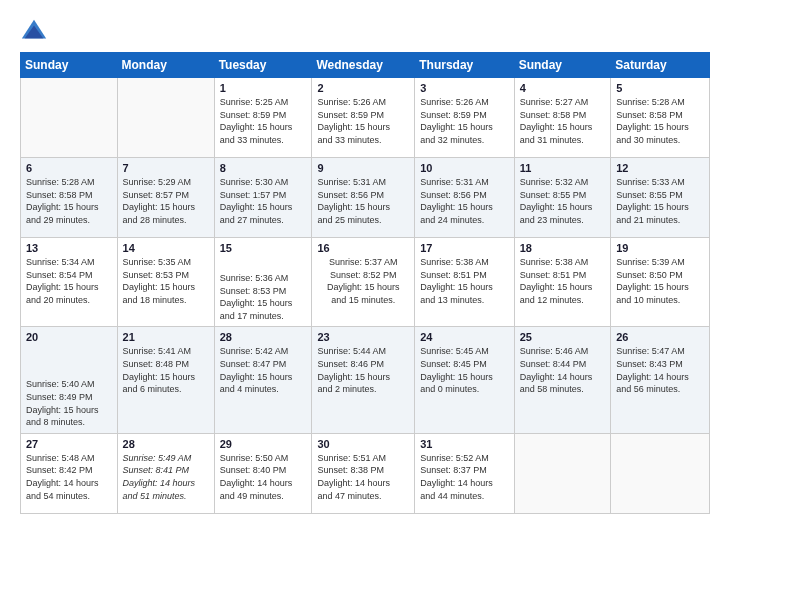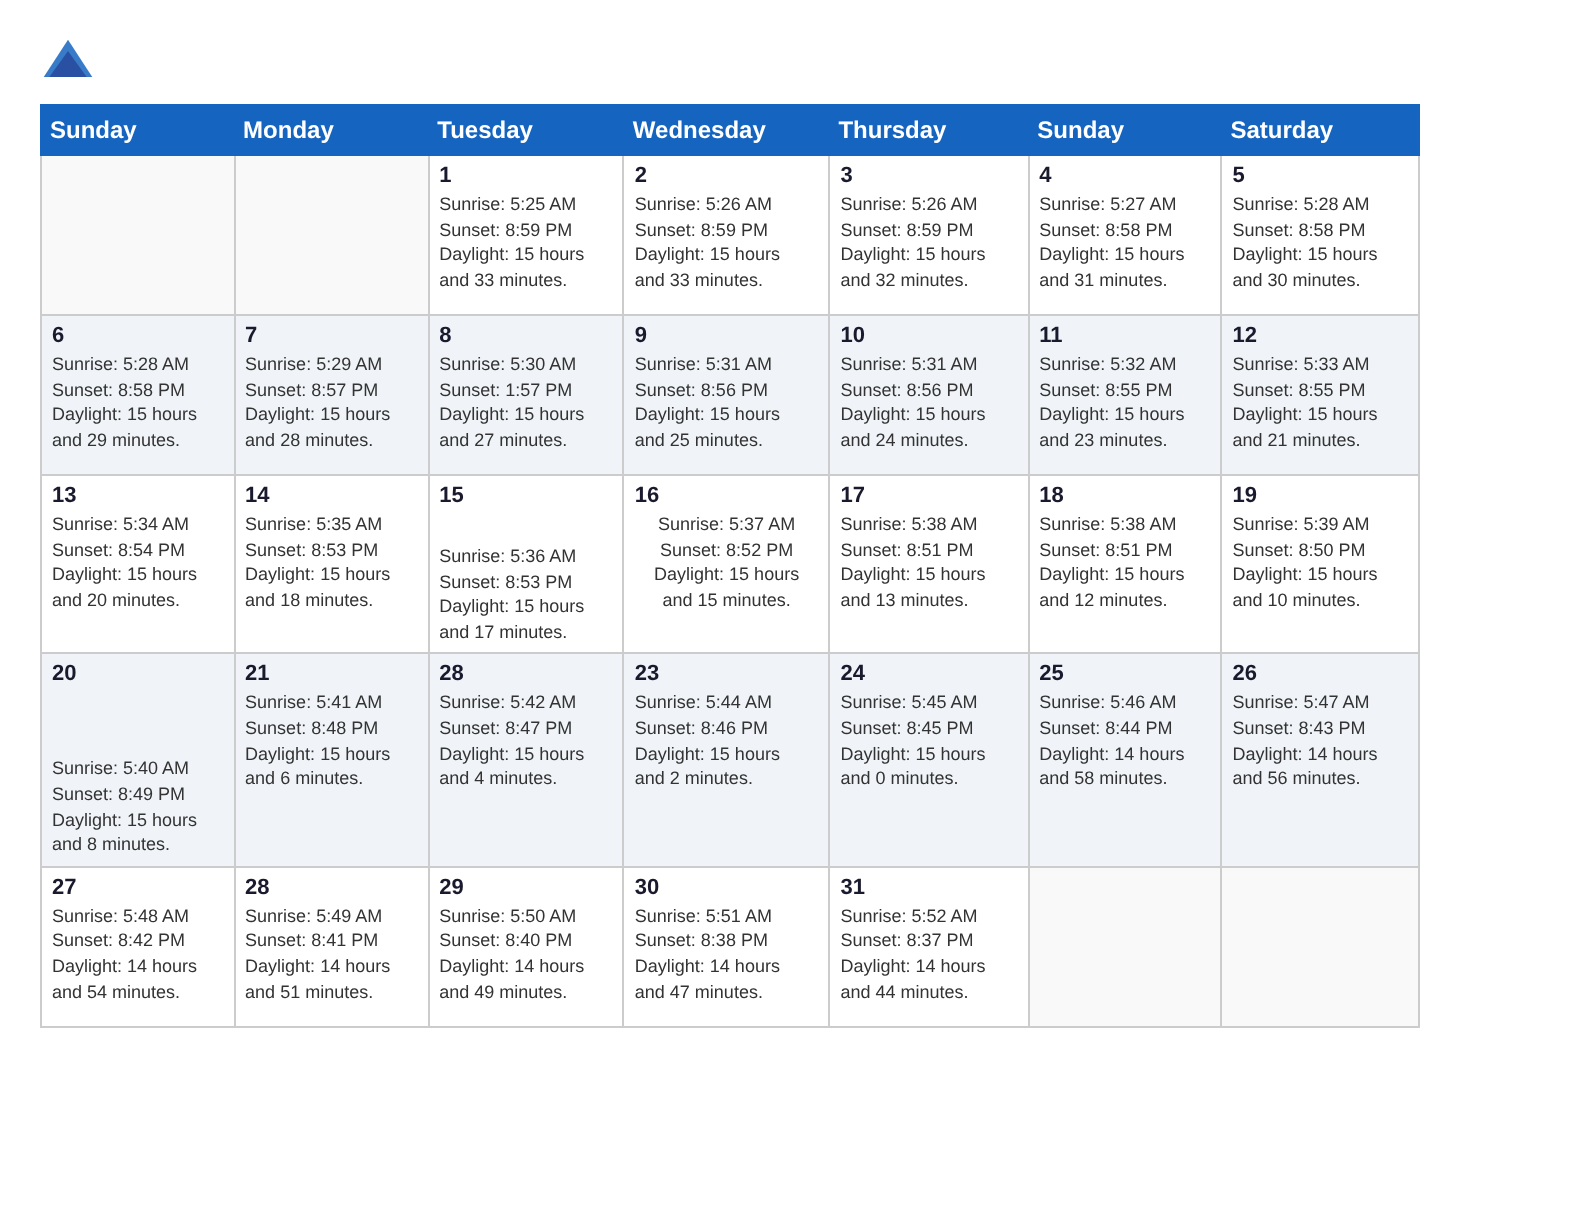--- a/index.html
+++ b/index.html
@@ -332,21 +332,21 @@
         <tr>
           <td>
             <span class="day-num">27</span>
             <div class="day-detail" style="white-space: pre-line;">Sunrise: 5:48 AM
 Sunset: 8:42 PM
 Daylight: 14 hours
 and 54 minutes.</div>
           </td>
           <td>
             <span class="day-num">28</span>
-            <div class="day-detail" style="white-space: pre-line;">Sunrise: 5:49 AM
+            <div class="day-detail" style="white-space: pre-line; font-style: italic;">Sunrise: 5:49 AM
 Sunset: 8:41 PM
 Daylight: 14 hours
 and 51 minutes.</div>
           </td>
           <td>
             <span class="day-num">29</span>
             <div class="day-detail" style="white-space: pre-line;">Sunrise: 5:50 AM
 Sunset: 8:40 PM
 Daylight: 14 hours
 and 49 minutes.</div>

